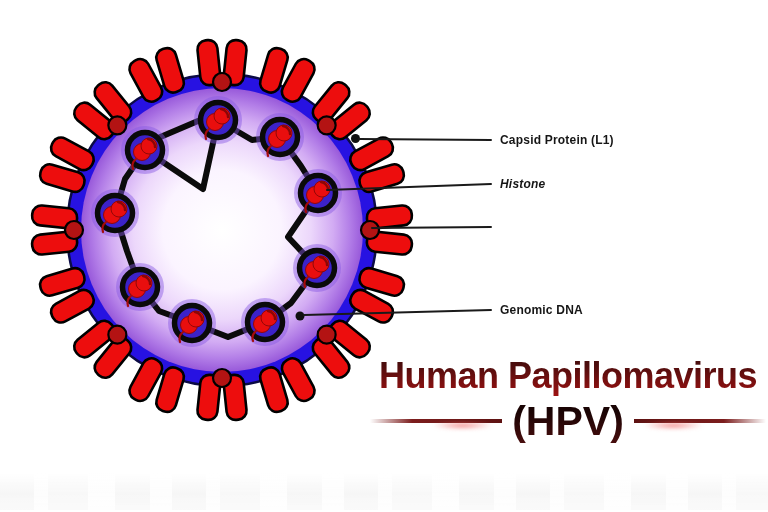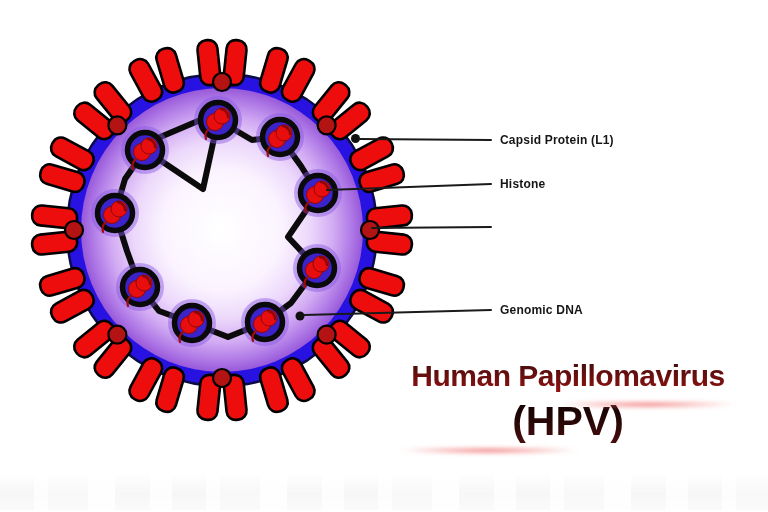--- a/index.html
+++ b/index.html
@@ -6,29 +6,29 @@
   .stage{
     position:relative;width:768px;height:512px;background:#ffffff;
     overflow:hidden;font-family:"Liberation Sans",sans-serif;
   }
   .virus-svg{position:absolute;left:0;top:0;}
   .label{
     position:absolute;left:500px;height:24px;line-height:24px;
     font-size:12px;font-weight:600;color:var(--label-color,#161616);
     letter-spacing:0.2px;white-space:nowrap;
   }
-  .lbl-1{top:128px;} .lbl-2{top:172px;} .lbl-3{top:215px;} .lbl-4{top:298px;}
+  .lbl-1{top:128px;} .lbl-2{top:172px;font-style:italic;} .lbl-3{top:215px;} .lbl-4{top:298px;}
   .title-wrap{position:absolute;left:370px;top:356px;width:396px;text-align:center;}
   .title-line1{
-    font-size:30px;line-height:40px;font-weight:bold;letter-spacing:-0.5px;
+    font-size:36px;line-height:40px;font-weight:bold;letter-spacing:-0.5px;
     background:linear-gradient(to bottom,var(--title-dark,#4a0d0d) 20%,var(--title-red,#9e1212));
     -webkit-background-clip:text;background-clip:text;color:transparent;
     white-space:nowrap;
   }
-  .title-line2-row{display:flex;margin-top:2px;flex-direction:column;}
+  .title-line2-row{display:flex;align-items:center;margin-top:2px;}
   .title-line2{
     font-size:41px;line-height:46px;font-weight:bold;padding:0 10px;
     background:linear-gradient(to bottom,#1a0404 30%,#4a0e0e);
     -webkit-background-clip:text;background-clip:text;color:transparent;
     white-space:nowrap;
   }
   .deco{flex:1;height:3.5px;position:relative;}
   .deco-left{background:linear-gradient(to right,rgba(124,29,29,0),var(--deco,#7c1d1d) 32%,#5e1212);}
   .deco-right{background:linear-gradient(to left,rgba(124,29,29,0),var(--deco,#7c1d1d) 32%,#5e1212);}
   .deco::after{

